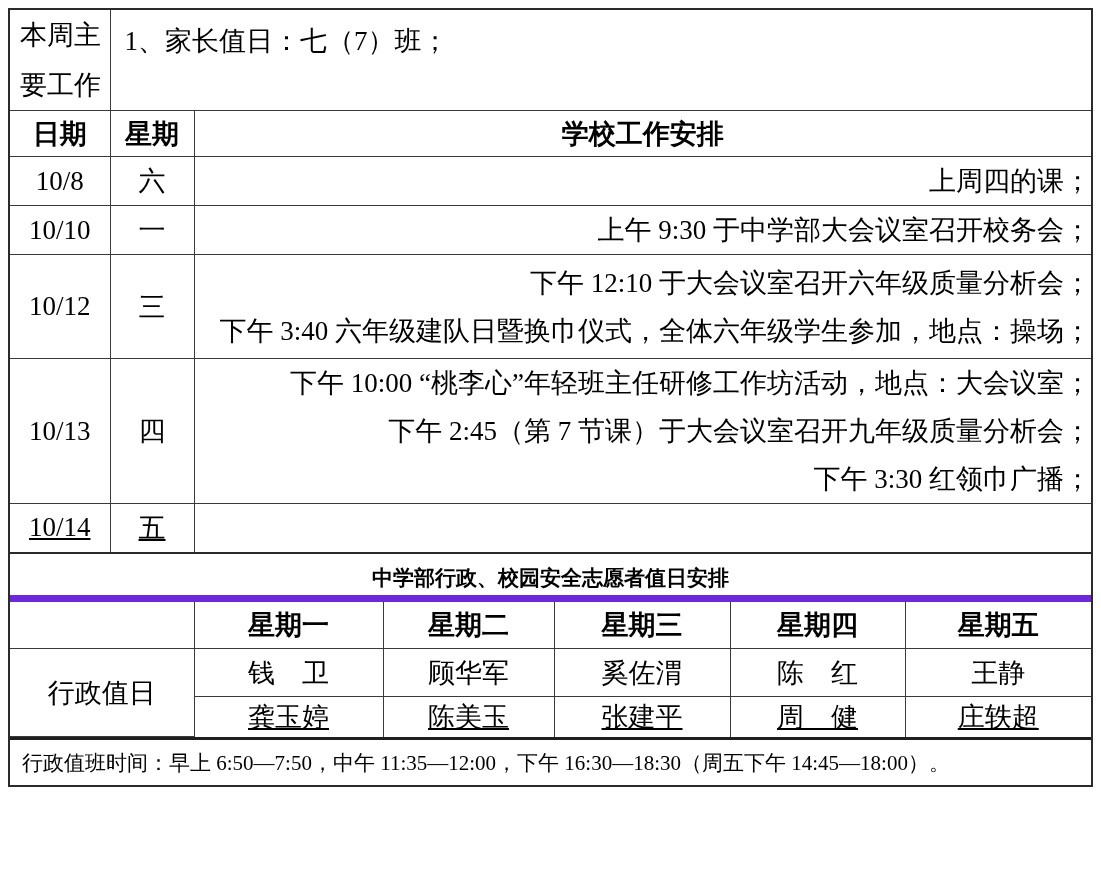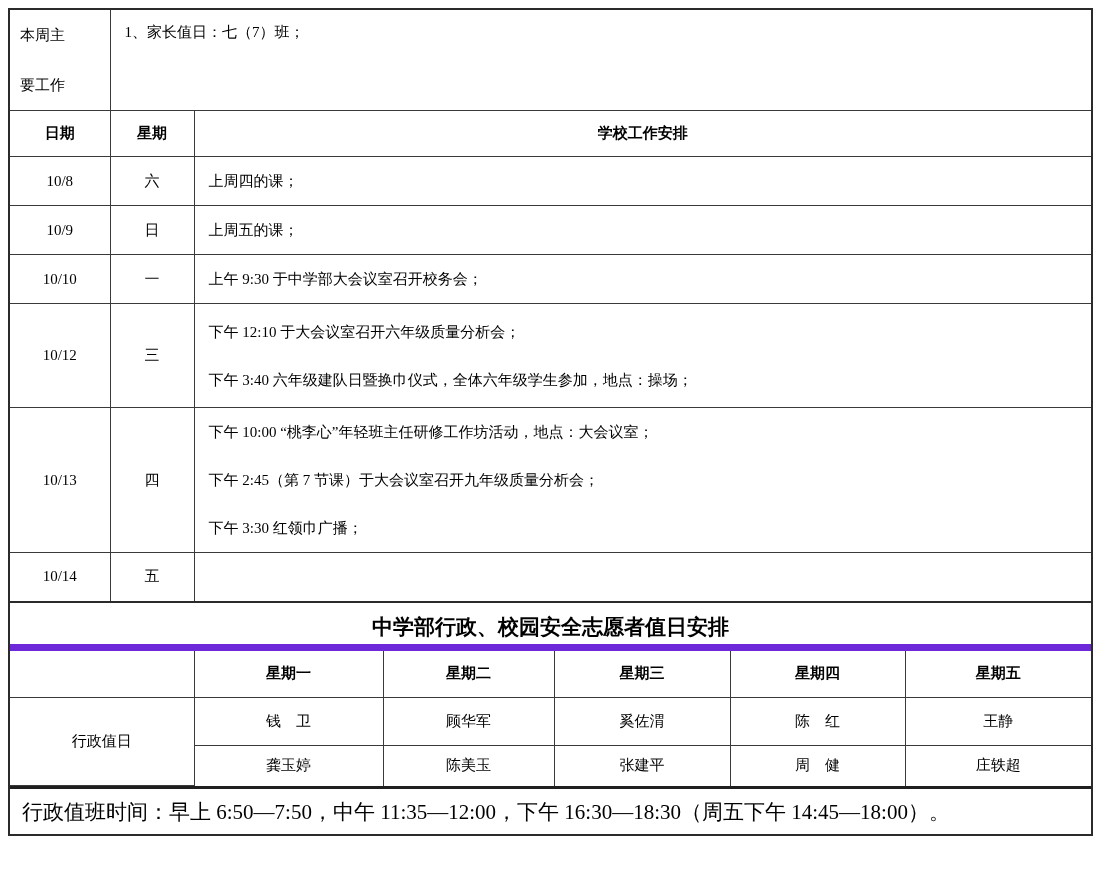--- a/index.html
+++ b/index.html
@@ -18,29 +18,29 @@
     top: 8px;
     width: 1085px;
     border: 2px solid #2b2b2b;
     background: #ffffff;
   }
   table { border-collapse: collapse; width: 100%; table-layout: fixed; }
   td {
     border: 1px solid #3a3a3a;
     vertical-align: middle;
     text-align: center;
-    font-size: 15px;
+    font-size: 27px;
     padding: 0;
     overflow: hidden;
   }
   
   table tr td:first-child { border-left: none; }
   table tr td:last-child  { border-right: none; }
   table tr:first-child td { border-top: none; }
-  table tr:last-child td  { border-bottom: none; }
+  table tr:last-child td  { border-bottom: none; text-decoration: underline; }
 
   
   .r-summary { height: 97px; }
   .r-head    { height: 46px; margin-left: 15px; }
   .r-single  { height: 47px; }
   .r-10-9    { height: 48px; }
   .r-10-11   { height: 48px; }
   .r-double  { height: 104px; }
   .r-triple  { height: 145px; }
   .r-empty   { height: 48px; }
@@ -51,21 +51,21 @@
     padding-left: 10px;
   }
   .c-label div { line-height: 50px; }
   .c-summary {
     text-align: left;
     vertical-align: top;
     padding: 13px 0 0 14px;
   }
   .th { font-weight: bold; }
   .c-items {
-    text-align: left;
+    text-align: right;
     padding-left: 14px;
   }
   .c-items p { margin: 0; line-height: 48px; }
 
   
   .section-title {
     border-top: 2px solid #2b2b2b;
     border-bottom: 7px solid #6d28d9;
     height: 50px;
     line-height: 48px;
@@ -111,27 +111,20 @@
         <tr class="r-head">
           <td class="th">日期</td>
           <td class="th">星期</td>
           <td class="th">学校工作安排</td>
         </tr>
         <tr class="r-single">
           <td>10/8</td>
           <td>六</td>
           <td class="c-items">
               <p>上周四的课；</p>
-            </td>
-        </tr>
-        <tr class="r-10-9">
-          <td>10/9</td>
-          <td>日</td>
-          <td class="c-items">
-              <p>上周五的课；</p>
             </td>
         </tr>
         <tr class="r-single">
           <td>10/10</td>
           <td>一</td>
           <td class="c-items">
               <p>上午 9:30 于中学部大会议室召开校务会；</p>
             </td>
         </tr>
         <tr class="r-double">

